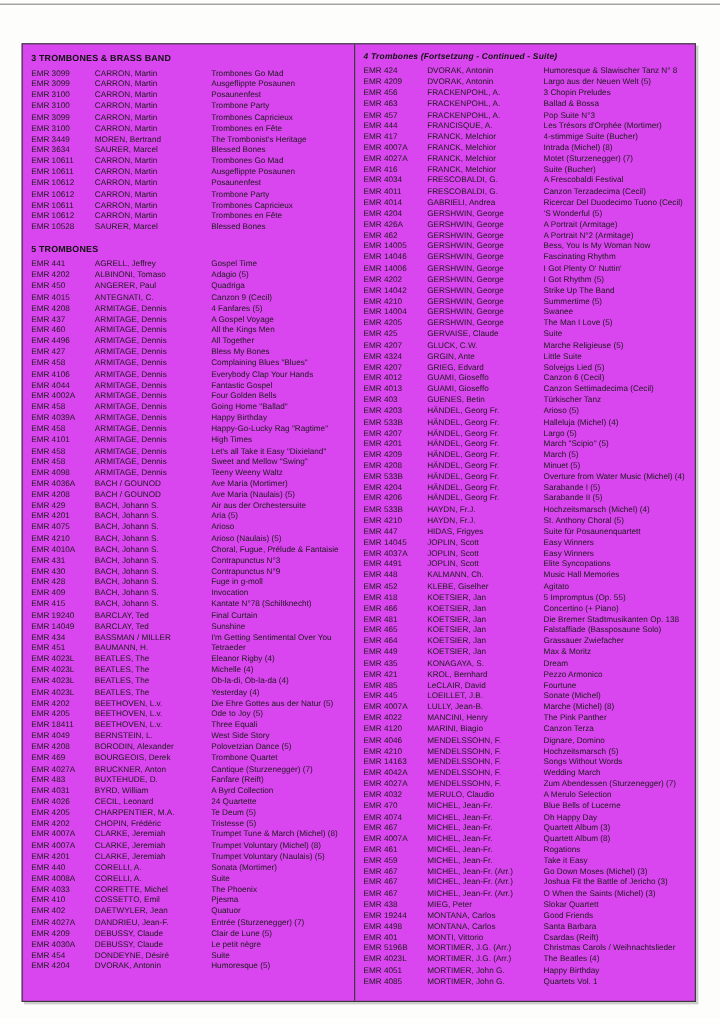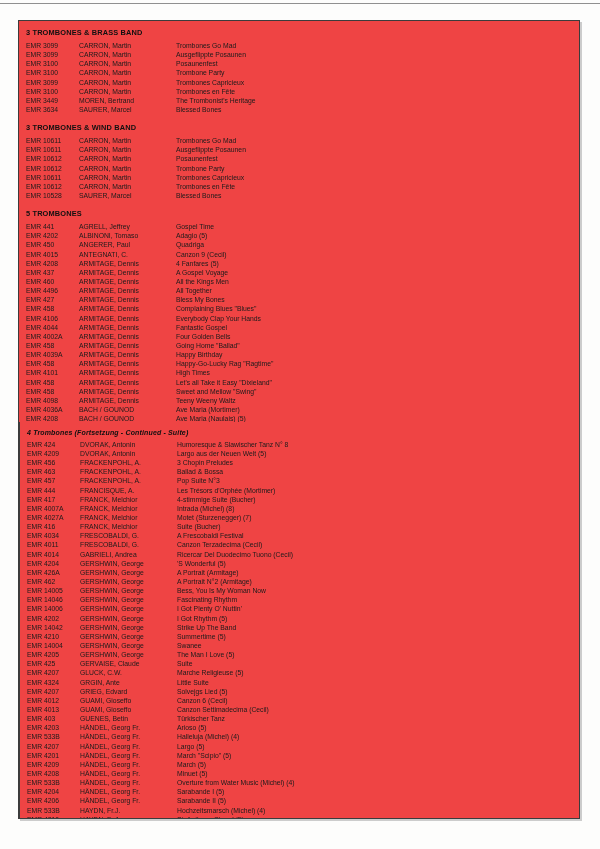--- a/index.html
+++ b/index.html
@@ -7,28 +7,27 @@
     width: 600px; height: 849px;
     background: #fdfdfc;
     font-family: "Liberation Sans", sans-serif;
     overflow: hidden;
   }
   .top-rule {
     position: absolute; left: 0; top: 3px;
     width: 600px; height: 1px; background: #909090;
   }
   .frame {
-    position: absolute; left: 18px; top: 20px;
+    position: absolute; left: 18px; top: 36px;
     width: 562px; height: 799px;
     border: 1px solid #3c3c3c;
     box-shadow: 2px 2px 0 rgba(60,60,60,0.25);
-    background: #ef4444;
+    background: #d946ef;
     display: flex;
     box-sizing: border-box;
-    flex-direction: column;
   }
   .col {
     box-sizing: border-box;
     padding: 2px 3px 0 7px;
     overflow: hidden;
   }
   .col-left  { width: 276px; }
   .col-right { width: 284px; border-left: 1px solid #3c3c3c; }
   .sec-title {
     font-weight: bold;
@@ -98,21 +97,20 @@
       <div class="row">
         <span class="c-code">EMR 3449</span>
         <span class="c-author">MOREN, Bertrand</span>
         <span class="c-title">The Trombonist's Heritage</span>
       </div>
       <div class="row">
         <span class="c-code">EMR 3634</span>
         <span class="c-author">SAURER, Marcel</span>
         <span class="c-title">Blessed Bones</span>
       </div>
-      <div class="sec-title">3 TROMBONES &amp; WIND BAND</div>
       <div class="row">
         <span class="c-code">EMR 10611</span>
         <span class="c-author">CARRON, Martin</span>
         <span class="c-title">Trombones Go Mad</span>
       </div>
       <div class="row">
         <span class="c-code">EMR 10611</span>
         <span class="c-author">CARRON, Martin</span>
         <span class="c-title">Ausgeflippte Posaunen</span>
       </div>

